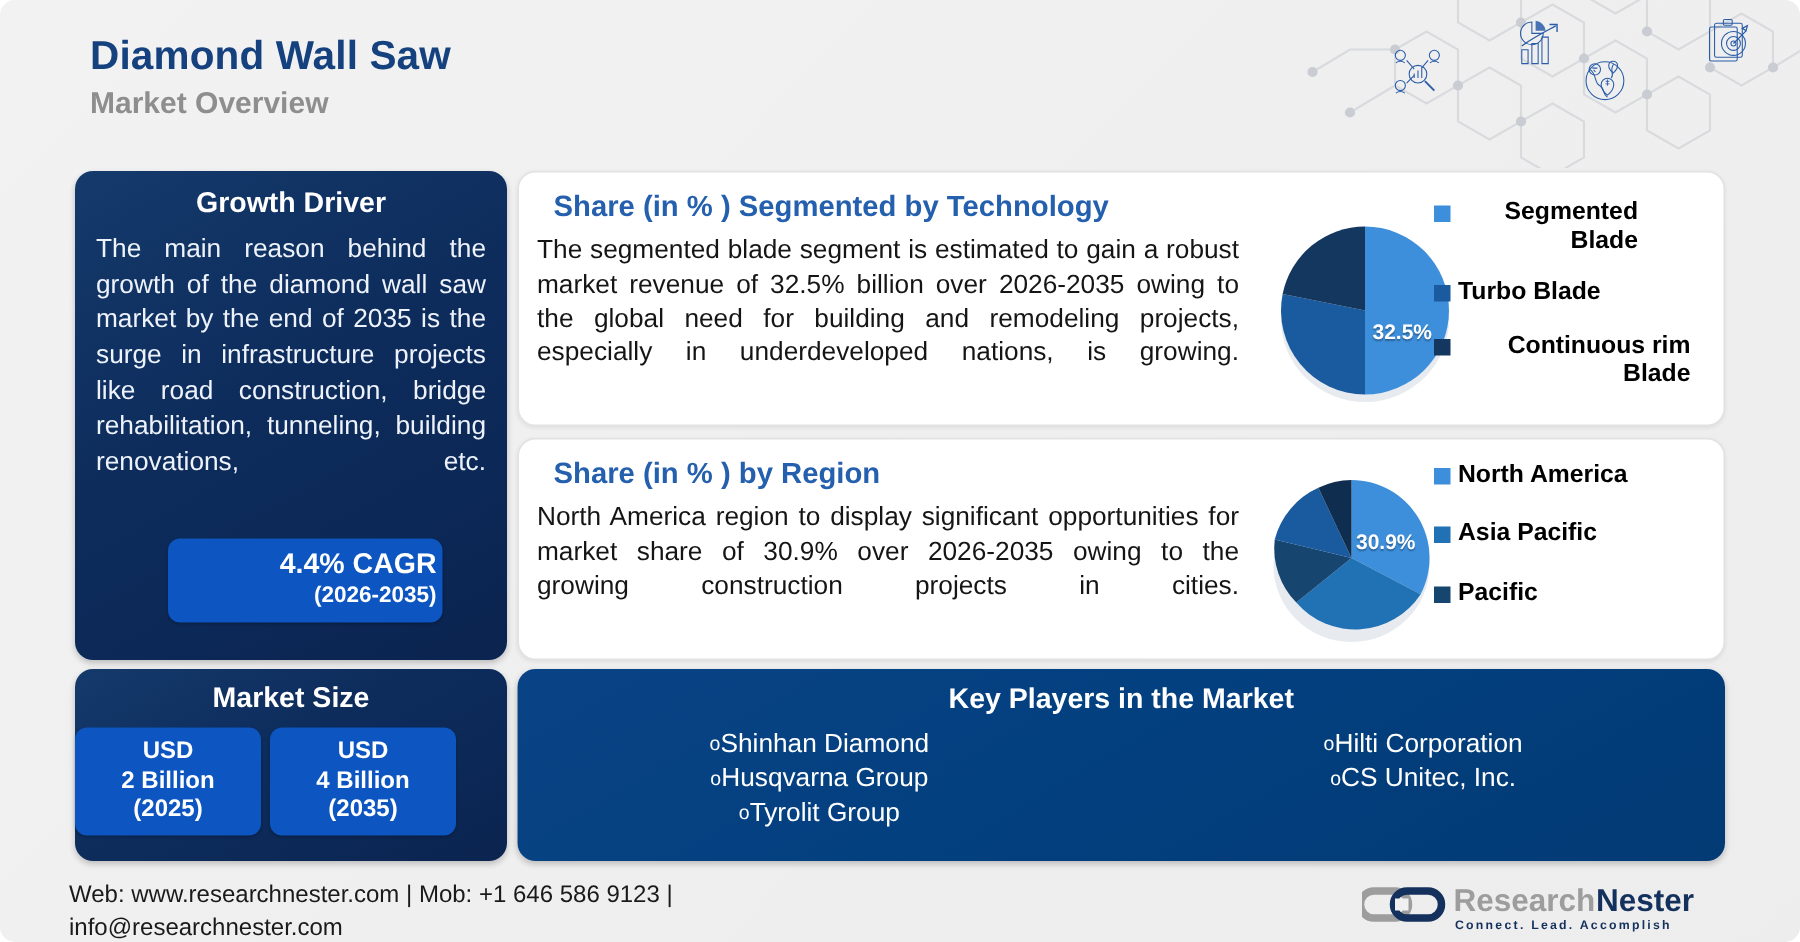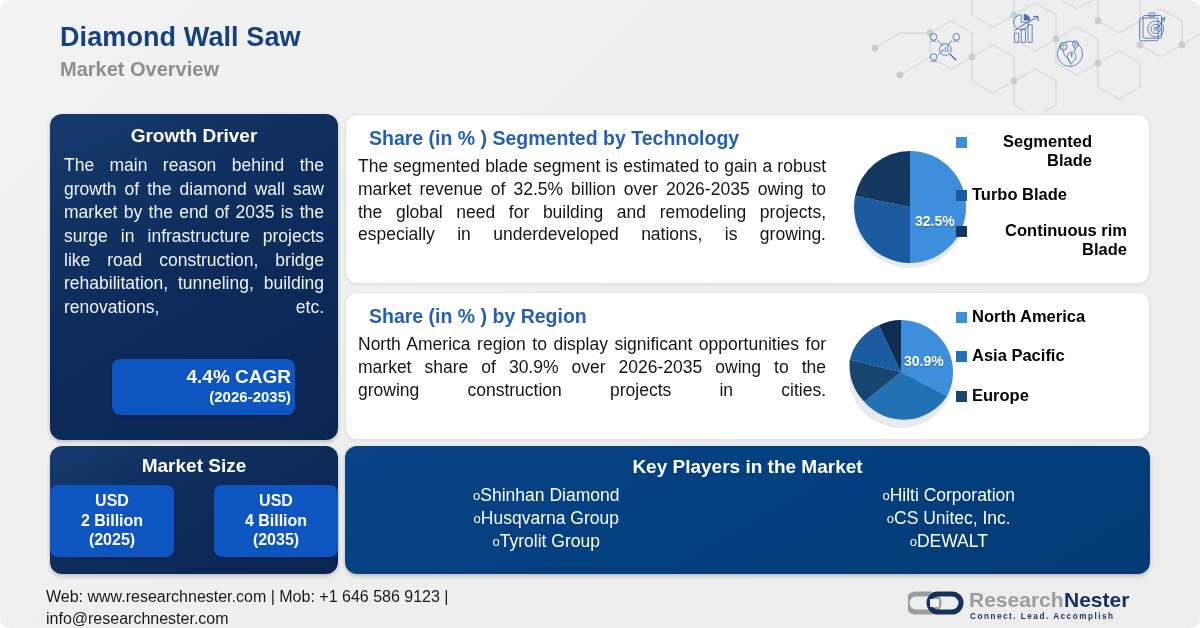--- a/index.html
+++ b/index.html
@@ -67,21 +67,21 @@
     width: 183px; padding: 7px 4px 8px 4px;
     background: #0d55c0; border-radius: 8px; text-align: right;
     box-shadow: 0 1px 2px rgba(0,0,0,.25);
   }
   #cagr-box .cagr-value { color:#fff; font-size:19px; font-weight:bold; line-height:1.15; }
   #cagr-box .cagr-period { color:#fff; font-size:15px; font-weight:bold; line-height:1.25; }
 
   
   #market-size { left: 50px; top: 446px; width: 288px; height: 128px; }
   #market-size .panel-heading { margin-top: 9px; font-size: 19px; }
-  .size-row { display: flex; gap: 26px; justify-content: space-between; margin-top: 8px; }
+  .size-row { display: flex; gap: 6px; justify-content: flex-start; margin-top: 8px; }
   .size-box {
     width: 124px; padding: 6px 2px 7px 2px;
     background: #0d55c0; border-radius: 8px; text-align: center;
     box-shadow: 0 1px 2px rgba(0,0,0,.25);
   }
   .size-box div { color:#fff; font-size:16px; font-weight:bold; line-height:1.22; }
 
   
   #tech-card { left: 345px; top: 114px; width: 805px; height: 170px; }
   #region-card { left: 345px; top: 292px; width: 805px; height: 148px; }
@@ -301,21 +301,21 @@
       <div class="legend-row">
         <span class="legend-swatch" style="background:#3d8fdb"></span>
         <span class="legend-label">North America</span>
       </div>
       <div class="legend-row" style="margin-top:20px">
         <span class="legend-swatch" style="background:#2171b5"></span>
         <span class="legend-label">Asia Pacific</span>
       </div>
       <div class="legend-row" style="margin-top:20px">
         <span class="legend-swatch" style="background:#16456f"></span>
-        <span class="legend-label">Europe</span>
+        <span class="legend-label">Pacific</span>
       </div>
     </div>
   </div>
 
   <div id="key-players" class="navy-panel">
     <div class="panel-heading">Key Players in the Market</div>
     <div class="players-cols">
       <div class="players-col">
         <div class="player-item">
           <span class="bullet">o</span><span>Shinhan Diamond</span>
@@ -326,23 +326,20 @@
         <div class="player-item">
           <span class="bullet">o</span><span>Tyrolit Group</span>
         </div>
       </div>
       <div class="players-col">
         <div class="player-item">
           <span class="bullet">o</span><span>Hilti Corporation</span>
         </div>
         <div class="player-item">
           <span class="bullet">o</span><span>CS Unitec, Inc.</span>
-        </div>
-        <div class="player-item">
-          <span class="bullet">o</span><span>DEWALT</span>
         </div>
       </div>
     </div>
   </div>
 
   <div id="footer-contact">Web: www.researchnester.com | Mob: +1 646 586 9123 | info@researchnester.com</div>
 
   <svg id="logo" viewBox="0 0 240 42">
     <g fill="none" stroke-width="5">
       <path d="M8 12 h14 a9 9 0 0 1 0 18 h-14 a9 9 0 0 1 0-18 Z" stroke="#9d9d9d"></path>

